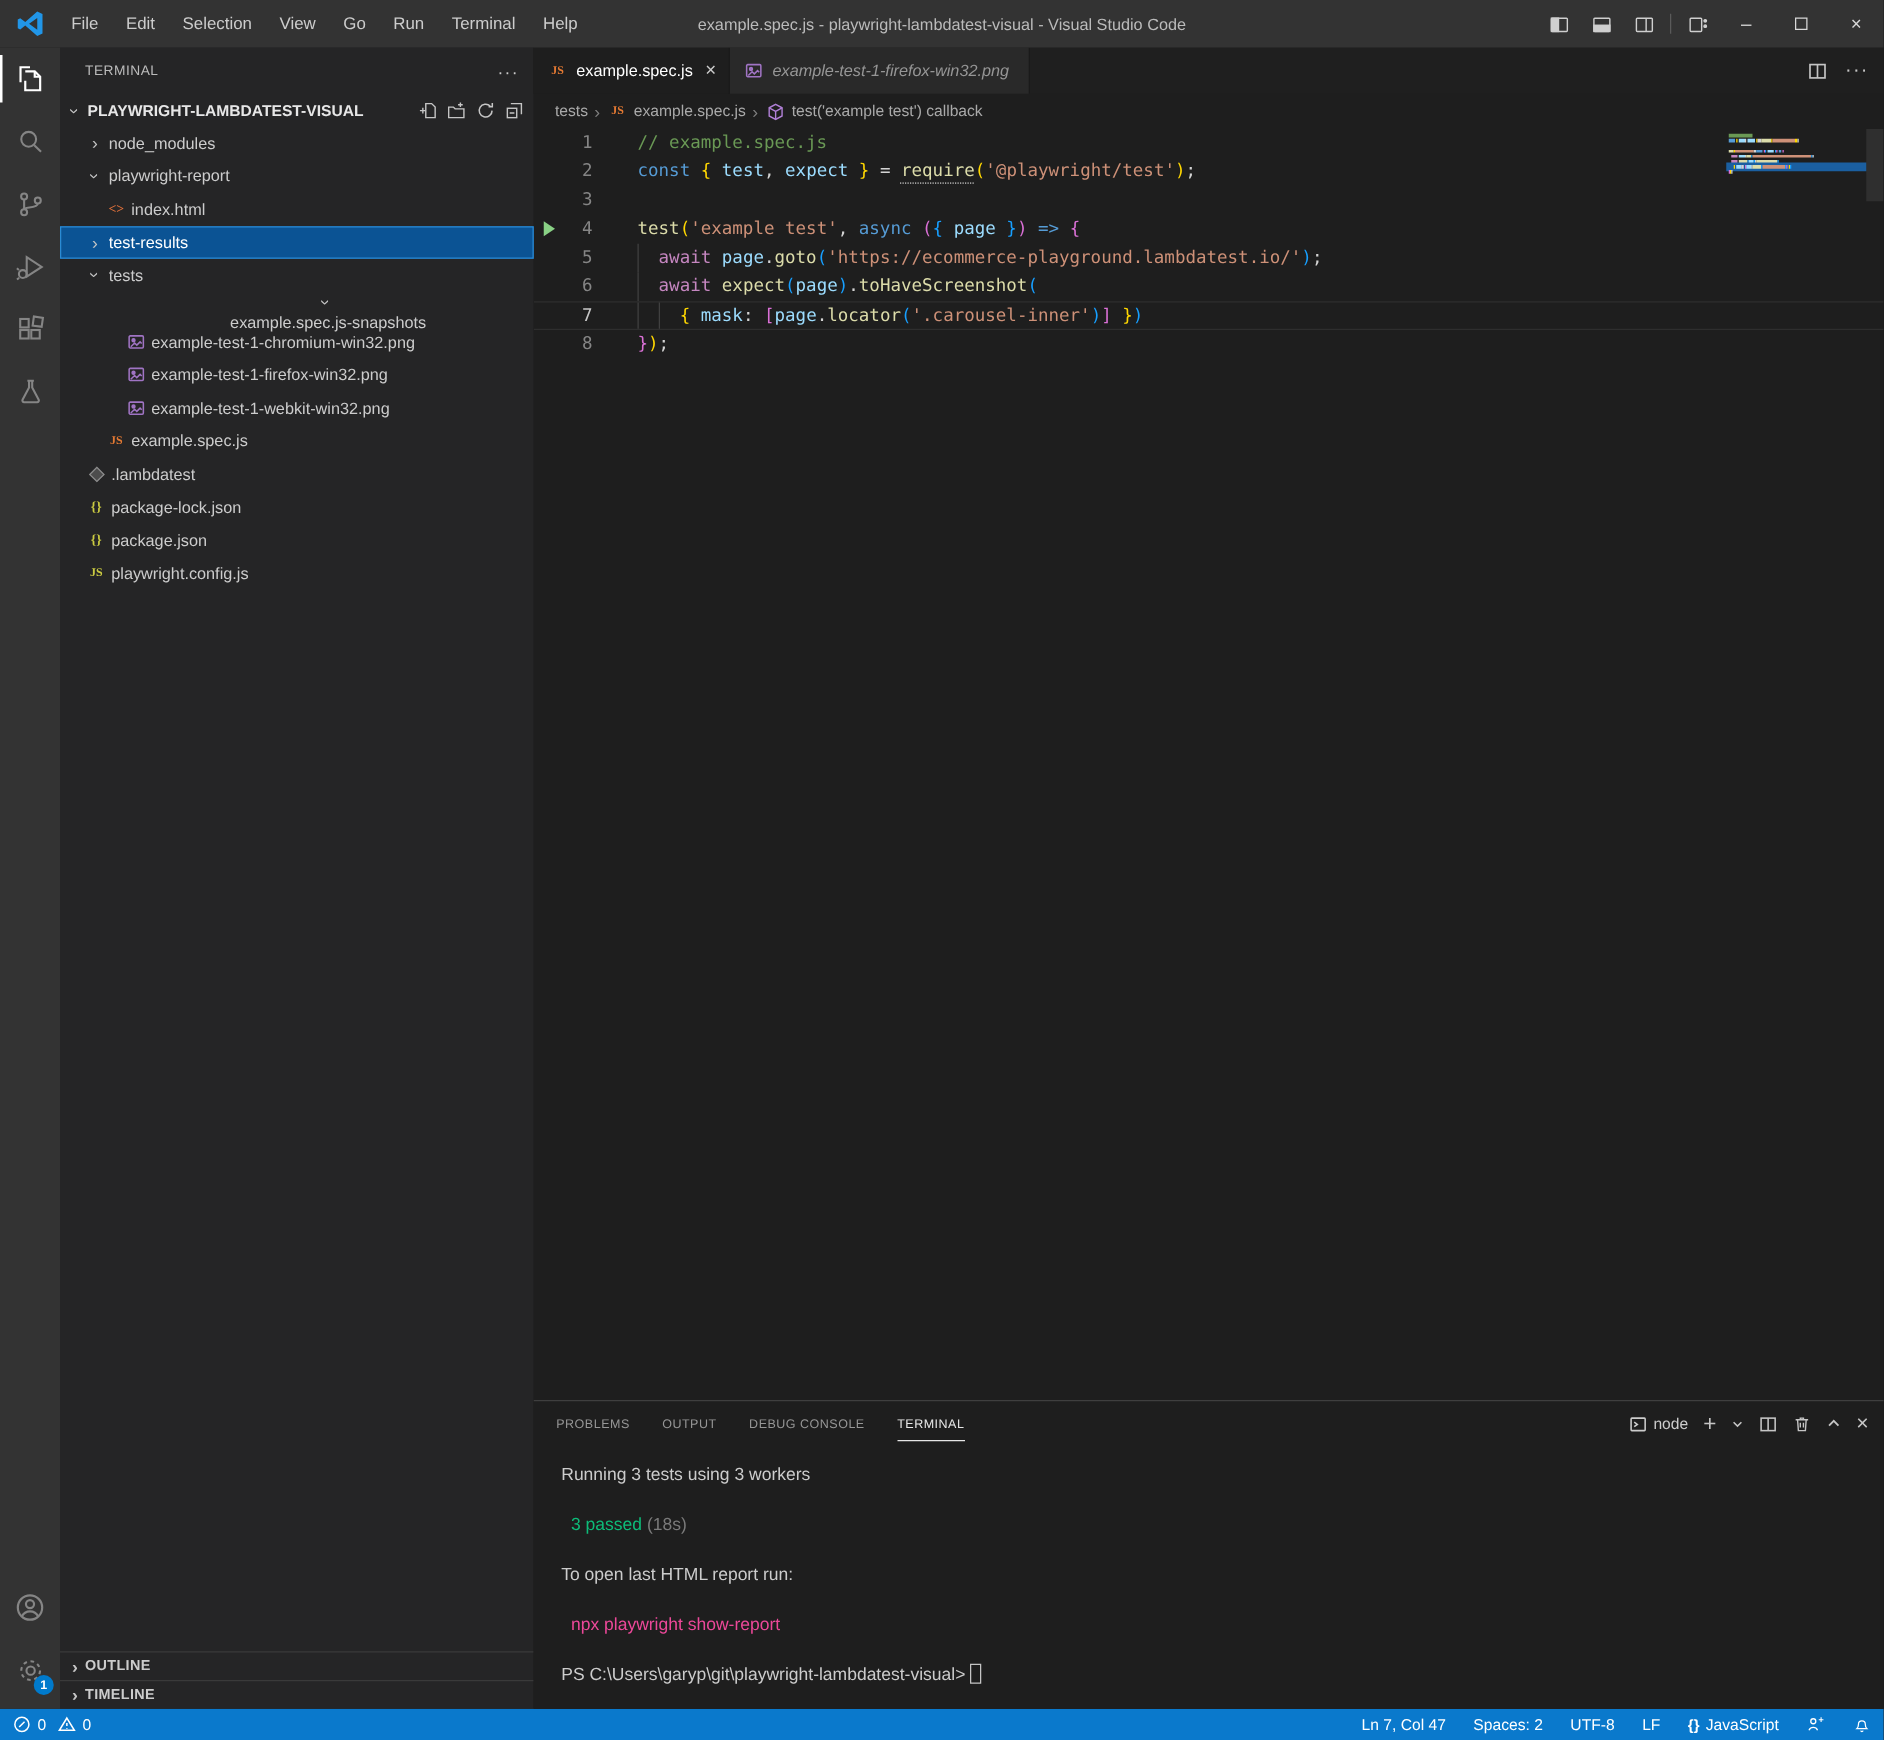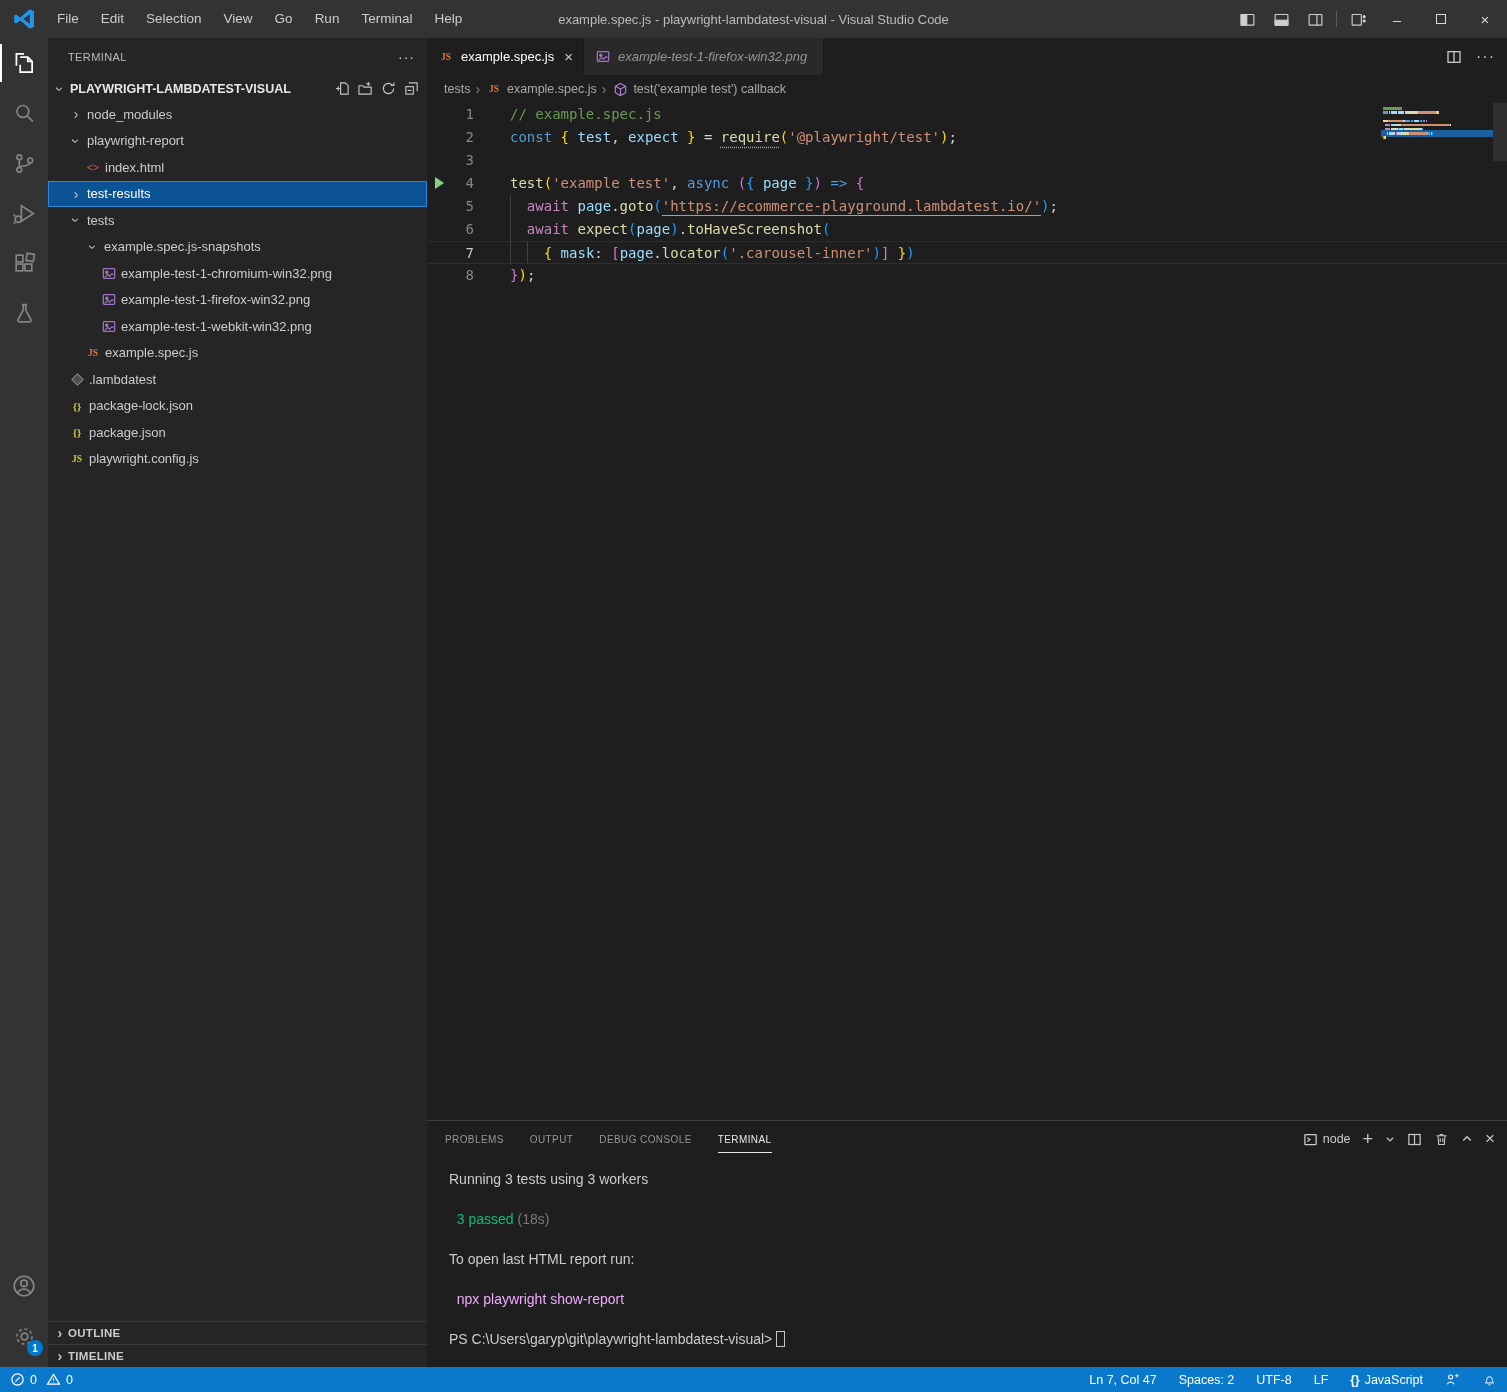--- a/index.html
+++ b/index.html
@@ -66,38 +66,38 @@
   .code-line.current { border-top:1px solid #2e2e2e; border-bottom:1px solid #2e2e2e; }
   .gutter { width:47px; text-align:right; color:#858585; flex:0 0 47px; user-select:none; }
   .code-line.current .gutter { color:#c6c6c6; }
   .line-content { margin-left:36px; position:relative; }
   .run-glyph { position:absolute; left:8px; top:5px; width:0; height:0;
     border-left:9px solid #89d185; border-top:6px solid transparent; border-bottom:6px solid transparent; }
   .guide { position:absolute; top:0; bottom:0; width:1px; background:#404040; }
   .tok-c{color:#6a9955} .tok-k{color:#569cd6} .tok-a{color:#c586c0} .tok-f{color:#dcdcaa}
   .tok-v{color:#9cdcfe} .tok-s{color:#ce9178} .tok-p{color:#d4d4d4}
   .tok-g1{color:#ffd700} .tok-g2{color:#da70d6} .tok-g3{color:#179fff}
-  .tok-u{text-decoration:underline; text-underline-offset:4px;}
+  .tok-u{text-underline-offset:4px;}
   .tok-rq{text-decoration:underline dotted #9e9e9e; text-underline-offset:5px;}
   .minimap { position:absolute; top:4px; right:16px; width:108px; }
   .mm-row { height:2.6px; margin-bottom:1.6px; display:flex; position:relative; }
   .mm-row.mm-active { box-shadow:0 0 0 2px #1b5fa0; background:#1b5fa0; }
   .mm-seg { height:100%; }
   .scroll-slider { position:absolute; top:0; right:0; width:14px; height:58px; background:rgba(204,204,204,.10); }
 
   
   .panel { height:247px; border-top:1px solid #3f3f3f; display:flex; flex-direction:column; background:#1e1e1e; }
   .panel-header { height:36px; display:flex; align-items:center; padding:0 12px 0 18px; }
   .panel-tabs { display:flex; gap:26px; }
   .panel-tab { font-size:10px; letter-spacing:.4px; color:#969696; padding:9px 0 7px; border-bottom:1px solid transparent; }
   .panel-tab.active { color:#e7e7e7; border-bottom-color:#e7e7e7; }
   .panel-actions { margin-left:auto; display:flex; align-items:center; gap:12px; color:#c5c5c5; }
   .term-chip { display:flex; align-items:center; gap:5px; font-size:12.5px; color:#cccccc; }
   .terminal { flex:1; font-family:Liberation Sans, sans-serif; font-size:14px; line-height:20px; padding:12px 0 0 22px; color:#cccccc; white-space:pre; }
-  .t-def{color:#cccccc} .t-green{color:#0dbc79} .t-gray{color:#7a7a7a} .t-cyan{color:#f0abfc}
+  .t-def{color:#cccccc} .t-green{color:#0dbc79} .t-gray{color:#7a7a7a} .t-cyan{color:#ec4899}
   .term-cursor { display:inline-block; width:9px; height:16px; border:1px solid #c5c5c5; vertical-align:-3px; }
 
   
   .statusbar { height:25px; background:#0a79cc; display:flex; align-items:center; color:#ffffff; font-size:12.5px; padding:0 10px; }
   .sb-left { display:flex; align-items:center; gap:4px; }
   .sb-right { margin-left:auto; display:flex; align-items:center; gap:22px; }
   .status-item { display:flex; align-items:center; gap:5px; }
 </style>
 </head>
 <body>
@@ -267,21 +267,21 @@
           <span class="tree-label">index.html</span>
         </div>
         <div class="tree-row selected" style="padding-left: 20px;">
           <span class="chev">›</span>
           <span class="tree-label">test-results</span>
         </div>
         <div class="tree-row" style="padding-left: 20px;">
           <span class="chev expanded">›</span>
           <span class="tree-label">tests</span>
         </div>
-        <div class="tree-row" style="padding-left: 37px;">
+        <div class="tree-row" style="padding-left: 47px; flex-direction: column;">
           <span class="chev expanded">›</span>
           <span class="tree-label">example.spec.js-snapshots</span>
         </div>
         <div class="tree-row" style="padding-left: 52px;">
           <span class="fileicon">
             <svg width="14" height="13" viewBox="0 0 16 14" fill="none" stroke="#a074c4" stroke-width="1.4">
               <rect x="1.5" y="1.5" width="13" height="11" rx="1"></rect>
               <circle cx="5.5" cy="5.5" r="1.3" fill="#a074c4"></circle>
               <path d="M3 11.5l3.5-3.5 2 2 3-3 1.5 1.5"></path>
             </svg>

